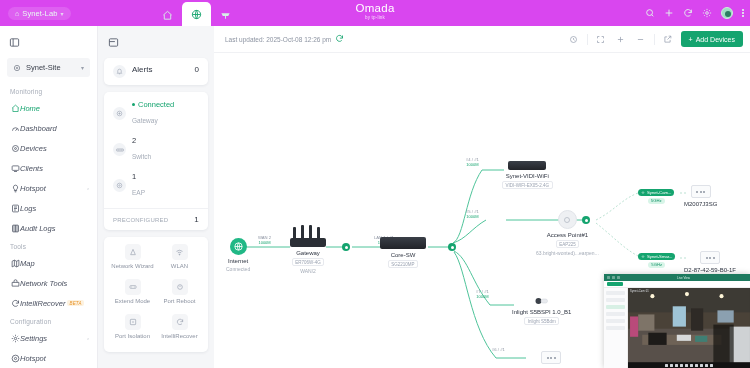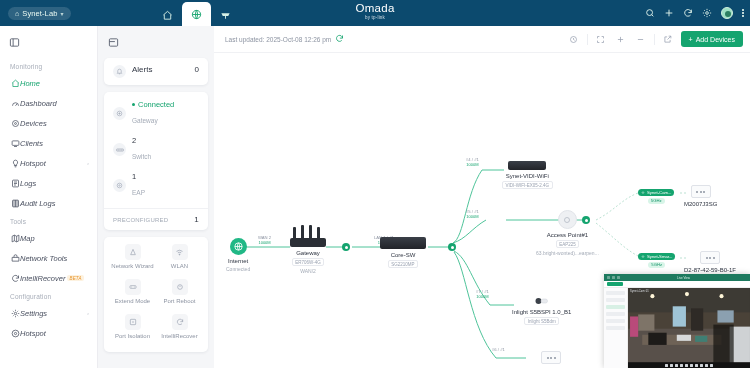--- a/index.html
+++ b/index.html
@@ -7,21 +7,21 @@
     width: 750px; height: 368px;
     font-family: "Liberation Sans", sans-serif;
     background: #f5f6f8;
     overflow: hidden;
   }
   .app { position: relative; width: 750px; height: 368px; }
 
   
   .topbar {
     position: absolute; top: 0; left: 0; width: 750px; height: 26px;
-    background: #0c4a6e;
+    background: #d946ef;
     display: flex; align-items: center;
   }
   .topbar-left { display: flex; align-items: center; padding-left: 8px; }
   .site-chip {
     display: flex; align-items: center; gap: 3px;
     background: rgba(255,255,255,0.14);
     border-radius: 9px; padding: 2px 7px;
     color: #eafaf3; font-size: 7.5px; letter-spacing: .1px;
   }
   .site-chip .ic { font-size: 7px; opacity: .9; }
@@ -311,20 +311,28 @@
         </span>
     </div>
   </div>
 
   <div class="sidebar">
     <div class="side-toggle">
       <svg width="11" height="11" viewBox="0 0 24 24" fill="none" stroke="#5a6070" stroke-width="2">
           <rect x="3" y="4" width="18" height="16" rx="2"></rect>
           <path d="M9 4v16"></path>
         </svg>
+    </div>
+    <div class="side-site">
+      <svg width="8" height="8" viewBox="0 0 24 24" fill="none" stroke="#6b7280" stroke-width="2">
+          <circle cx="12" cy="12" r="8"></circle>
+          <circle cx="12" cy="12" r="2.5"></circle>
+        </svg>
+      <span>Synet-Site</span>
+      <span class="chev2">▾</span>
     </div>
 
     <div class="sec-label">Monitoring</div>
     <div class="nav-item active">
       <span class="nicon">
           <svg width="9" height="9" viewBox="0 0 24 24" fill="none" stroke="currentColor" stroke-width="2">
             <path d="M3 11l9-8 9 8"></path>
             <path d="M5 10v10h14V10"></path>
           </svg>
         </span>

